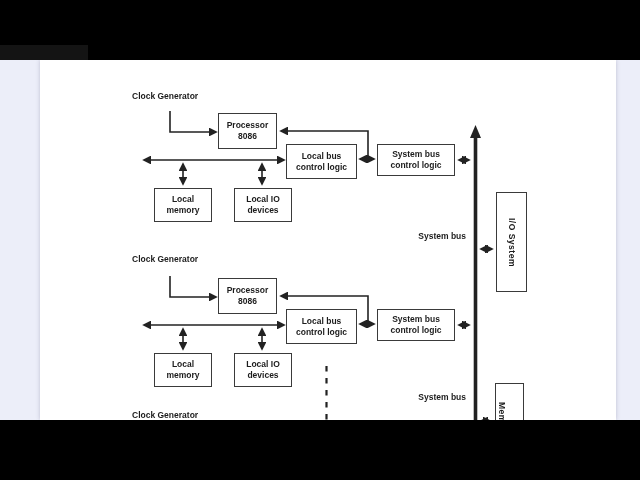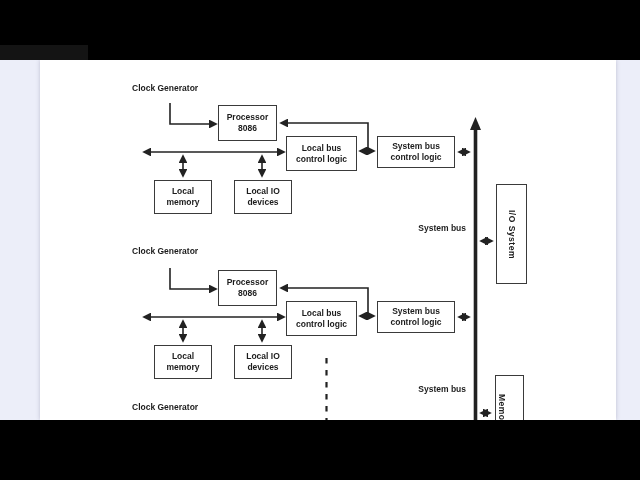--- a/index.html
+++ b/index.html
@@ -14,21 +14,21 @@
   .bar-artifact { position:absolute; left:0; top:45px; width:88px; height:15px; background:#141414; }
 
   .content {
     position:absolute; left:0; top:60px; width:640px; height:360px;
     background:#eceef9; overflow:hidden;
   }
   .page {
     position:absolute; left:40px; top:0; width:576px; height:360px;
     background:#ffffff; box-shadow:0 0 4px rgba(70,70,110,0.28);
   }
-  .diagram { position:absolute; left:0; top:0; width:640px; height:388px; }
+  .diagram { position:absolute; left:0; top:8px; width:640px; height:388px; }
   svg.connectors { position:absolute; left:0; top:0; width:640px; height:360px; }
 
   .box {
     position:absolute; background:#fff; border:1.5px solid #3a3a3a;
     display:flex; align-items:center; justify-content:center;
     text-align:center; color:#1c1c1c; font-weight:bold;
     font-size:8.5px; line-height:11px; white-space:pre-line;
   }
   .lbl {
     position:absolute; color:#1c1c1c; font-weight:bold;

